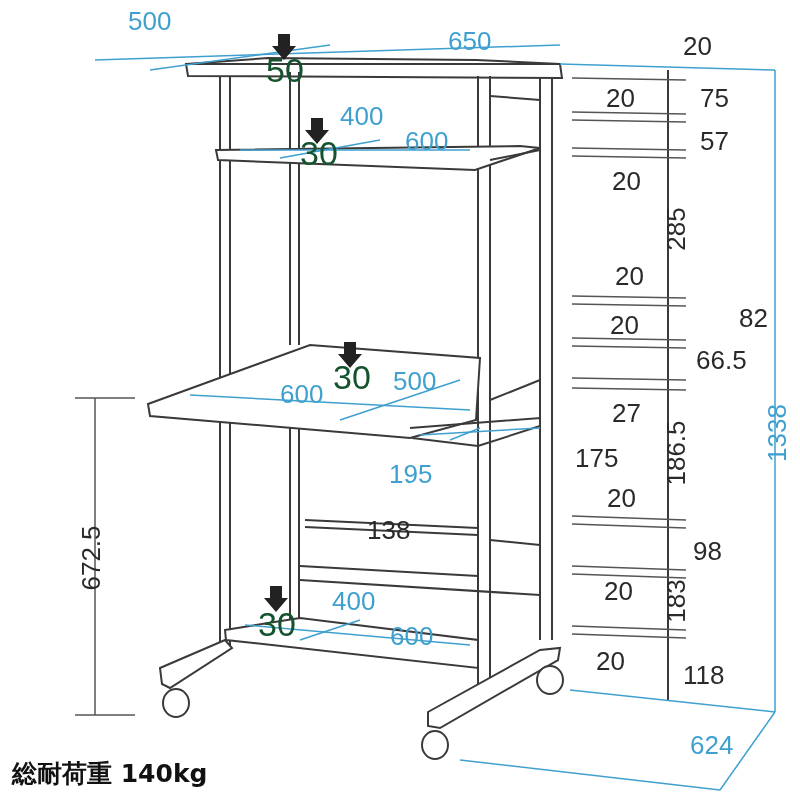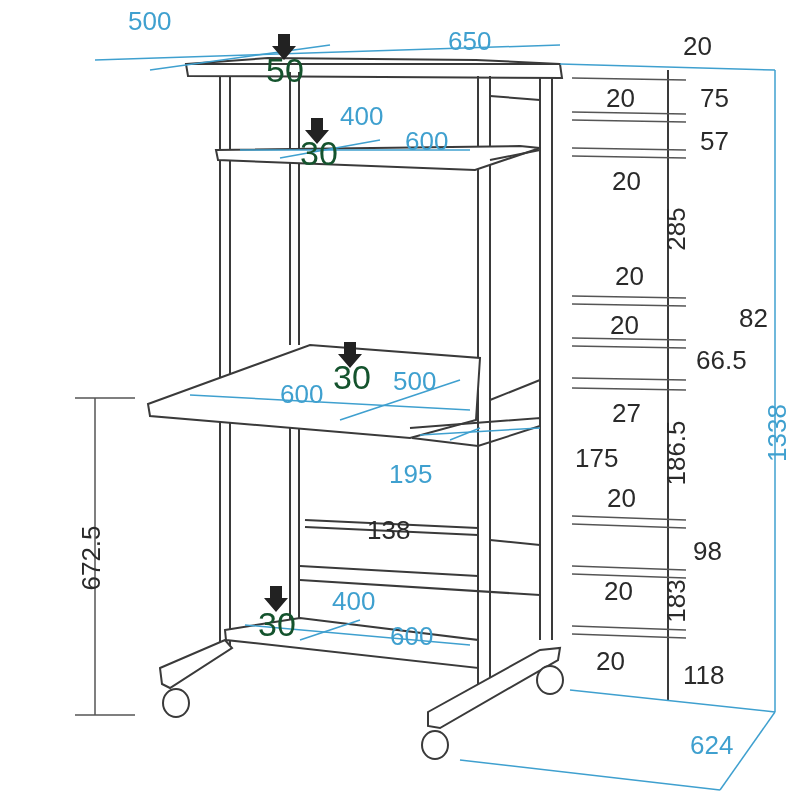--- a/index.html
+++ b/index.html
@@ -149,13 +149,14 @@
 <span class="lbl dark" style="left:696px;top:347px;">66.5</span>
 <span class="lbl dark" style="left:612px;top:400px;">27</span>
 <span class="lbl dark vert" style="left:643px;top:440px;">186.5</span>
 <span class="lbl dark" style="left:607px;top:485px;">20</span>
 <span class="lbl dark" style="left:693px;top:538px;">98</span>
 <span class="lbl dark" style="left:604px;top:578px;">20</span>
 <span class="lbl dark vert" style="left:654px;top:588px;">183</span>
 <span class="lbl dark" style="left:596px;top:648px;">20</span>
 <span class="lbl dark" style="left:683px;top:662px;">118</span>
 
+<div class="caption">総耐荷重 140kg</div>
 </div>
 
 </body></html>

